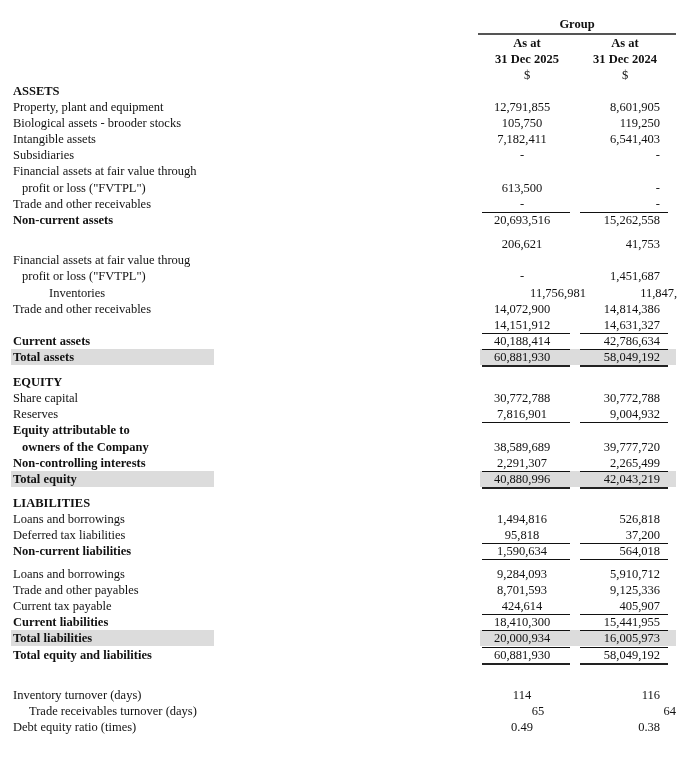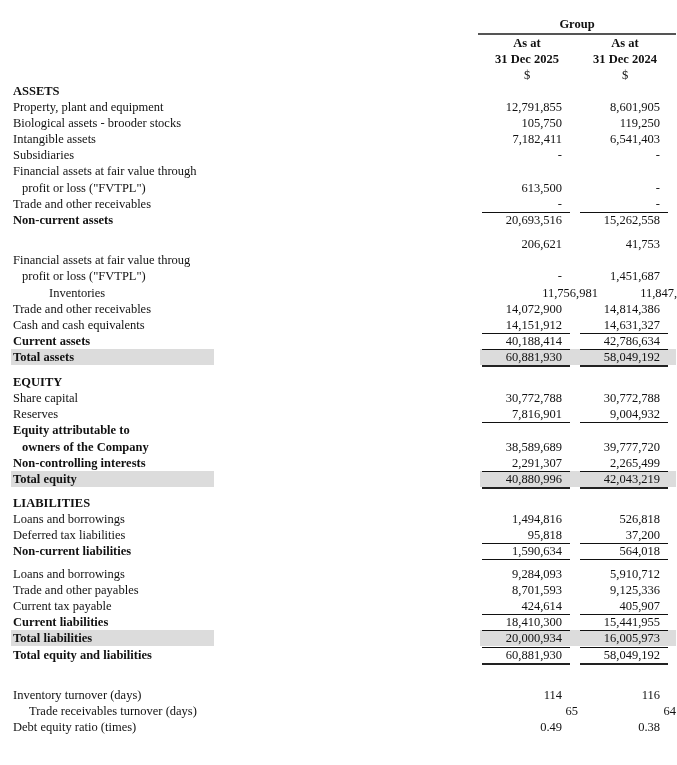--- a/index.html
+++ b/index.html
@@ -18,21 +18,21 @@
     font-weight: bold; line-height: 16px;
   }
   .hdr-col .cur { font-weight: normal; }
   .row {
     position: absolute; left: 0; width: 677px; height: 16px; line-height: 16px;
   }
   .lbl { position: absolute; left: 13px; white-space: nowrap; }
   .lbl.indent { left: 22px; }
   .bold { font-weight: bold; }
   .num { position: absolute; width: 92px; text-align: right; padding-right: 6px; box-sizing: content-box; }
-  .c1 { left: 482px; width: 80px; }
+  .c1 { left: 482px; width: 80px; text-align: center; }
   .c2 { left: 580px; width: 80px; }
   .band-l { position: absolute; left: 11px; width: 203px; height: 16px; background: #dcdcdc; }
   .band-r { position: absolute; left: 480px; width: 196px; height: 16px; background: #dcdcdc; }
   .uline { position: absolute; height: 0; border-top: 1px solid #111; }
   .ul1 { left: 482px; width: 88px; }
   .ul2 { left: 580px; width: 88px; }
   .uline.thick { border-top: 2px solid #222; }
 </style>
 </head>
 <body>
@@ -109,21 +109,20 @@
       <span class="lbl">Inventories</span>
       <span class="num c1">11,756,981</span>
       <span class="num c2">11,847,481</span>
     </div>
     <div class="row" style="top: 301px;">
       <span class="lbl">Trade and other receivables</span>
       <span class="num c1">14,072,900</span>
       <span class="num c2">14,814,386</span>
     </div>
     <div class="row" style="top: 317px;">
-      <span class="lbl">Cash and cash equivalents</span>
       <span class="num c1">14,151,912</span>
       <span class="num c2">14,631,327</span>
     </div>
     <div class="row" style="top: 333px;">
       <span class="lbl bold">Current assets</span>
       <span class="num c1">40,188,414</span>
       <span class="num c2">42,786,634</span>
     </div>
     <div class="uline ul1" style="top: 333px;"></div>
     <div class="uline ul2" style="top: 333px;"></div>

